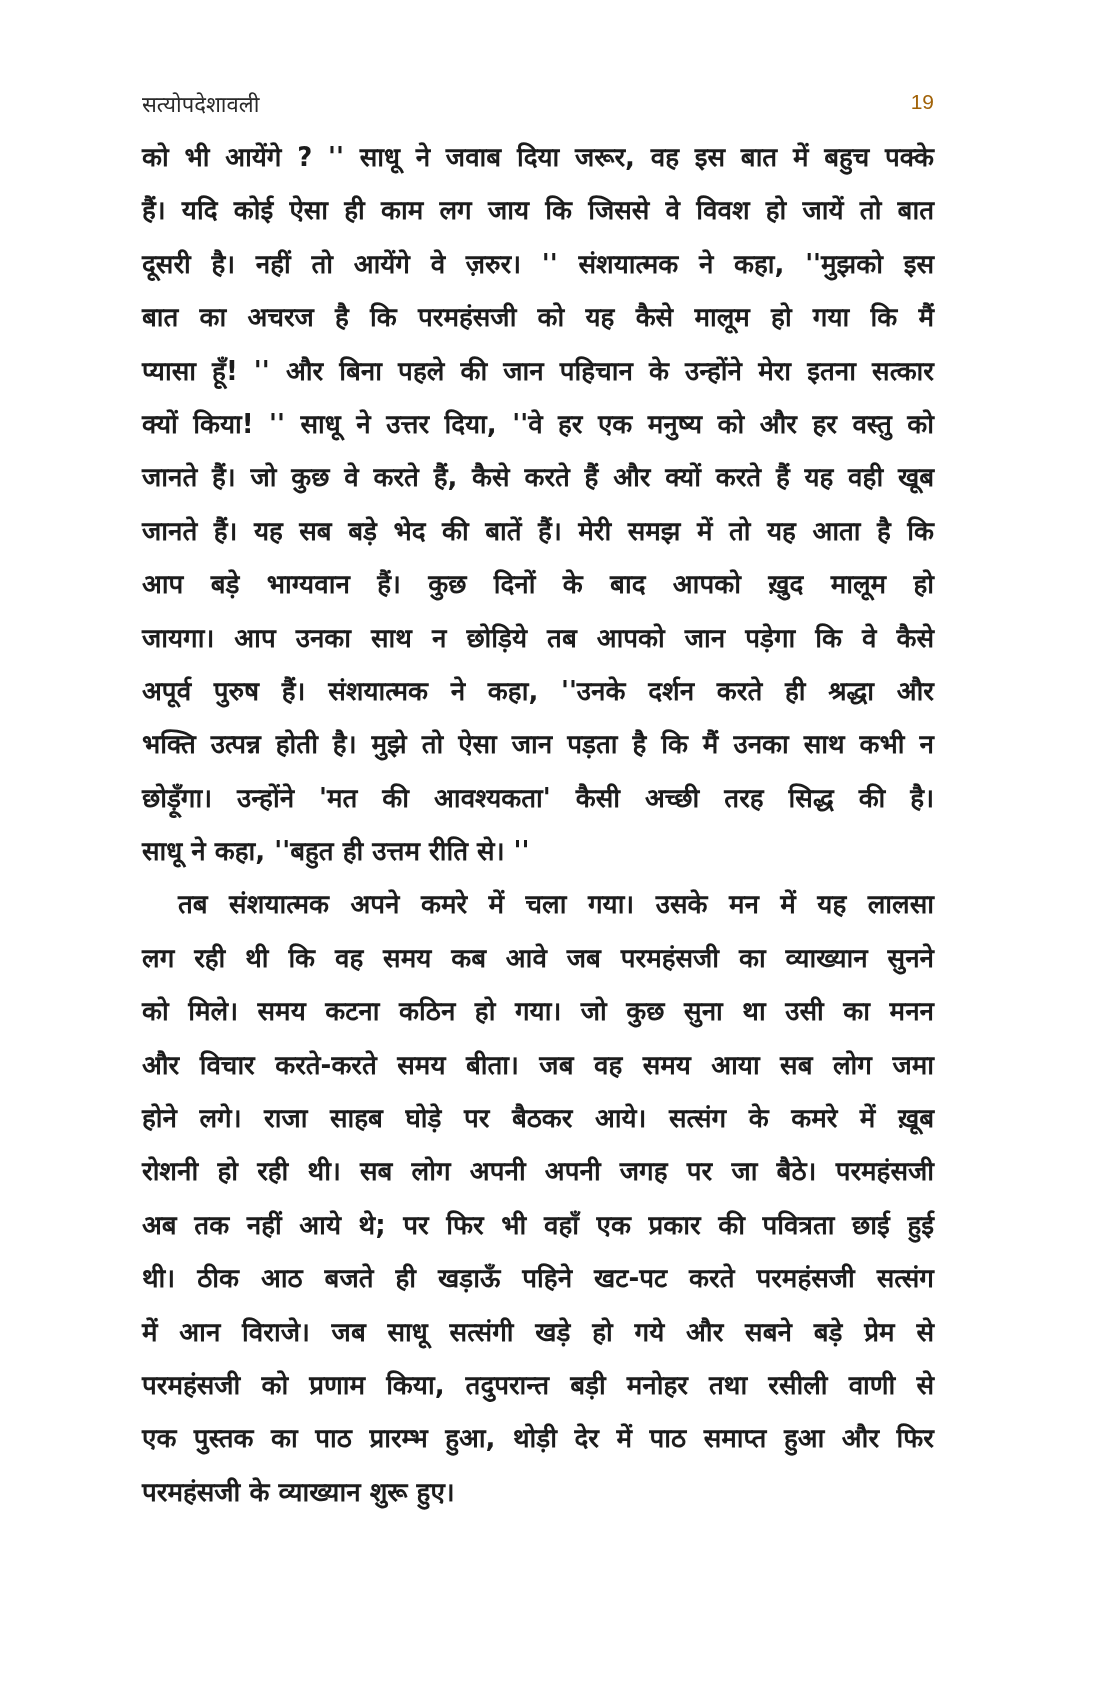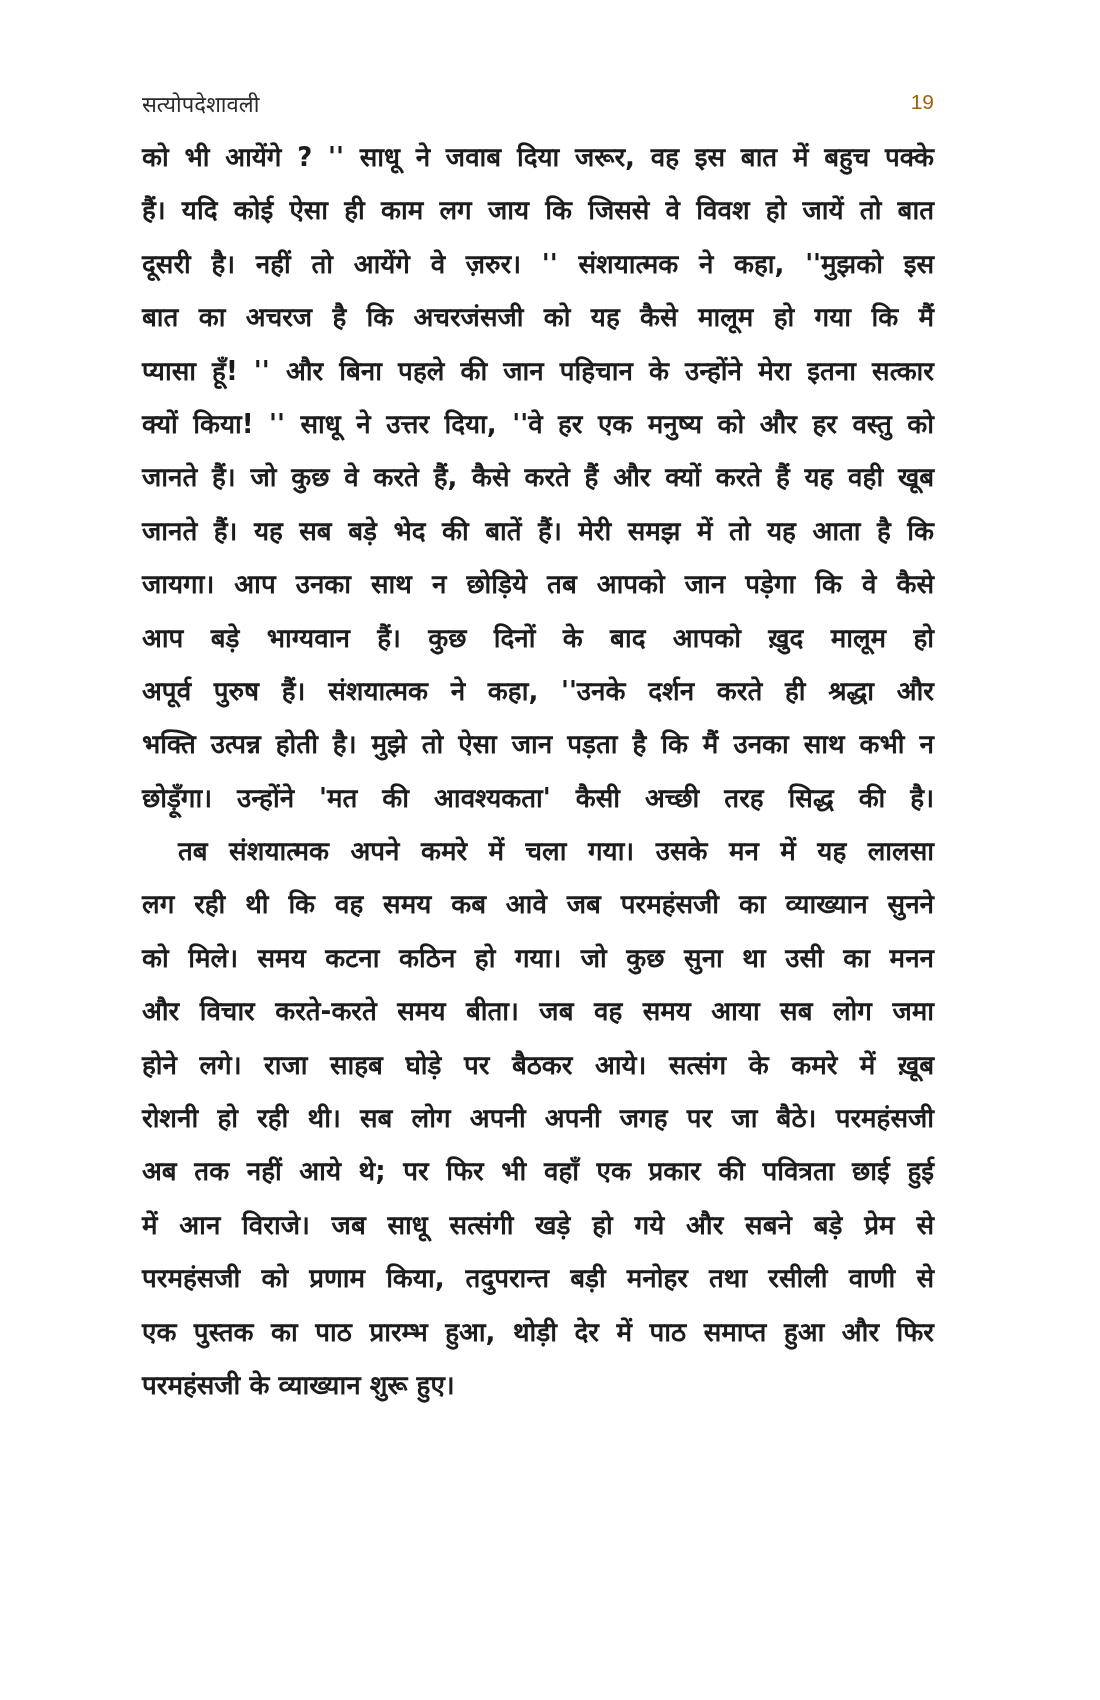--- a/index.html
+++ b/index.html
@@ -79,39 +79,41 @@
     <span class="running-title">सत्योपदेशावली</span>
     <span class="page-number">19</span>
   </div>
 
   <div class="body-text">
 
     <div>
       <div class="line">को भी आयेंगे ? '' साधू ने जवाब दिया जरूर, वह इस बात में बहुच पक्के</div>
       <div class="line">हैं। यदि कोई ऐसा ही काम लग जाय कि जिससे वे विवश हो जायें तो बात</div>
       <div class="line">दूसरी है। नहीं तो आयेंगे वे ज़रुर। '' संशयात्मक ने कहा, ''मुझको इस</div>
-      <div class="line">बात का अचरज है कि अचरजंसजी को यह कैसे मालूम हो गया कि मैं</div>
+      <div class="line">बात का अचरज है कि परमहंसजी को यह कैसे मालूम हो गया कि मैं</div>
       <div class="line">प्यासा हूँ! '' और बिना पहले की जान पहिचान के उन्होंने मेरा इतना सत्कार</div>
       <div class="line">क्यों किया! '' साधू ने उत्तर दिया, ''वे हर एक मनुष्य को और हर वस्तु को</div>
       <div class="line">जानते हैं। जो कुछ वे करते हैं, कैसे करते हैं और क्यों करते हैं यह वही खूब</div>
       <div class="line">जानते हैं। यह सब बड़े भेद की बातें हैं। मेरी समझ में तो यह आता है कि</div>
+      <div class="line">आप बड़े भाग्यवान हैं। कुछ दिनों के बाद आपको ख़ुद मालूम हो</div>
       <div class="line">जायगा। आप उनका साथ न छोड़िये तब आपको जान पड़ेगा कि वे कैसे</div>
-      <div class="line">आप बड़े भाग्यवान हैं। कुछ दिनों के बाद आपको ख़ुद मालूम हो</div>
       <div class="line">अपूर्व पुरुष हैं। संशयात्मक ने कहा, ''उनके दर्शन करते ही श्रद्धा और</div>
       <div class="line">भक्ति उत्पन्न होती है। मुझे तो ऐसा जान पड़ता है कि मैं उनका साथ कभी न</div>
       <div class="line">छोड़ूँगा। उन्होंने 'मत की आवश्यकता' कैसी अच्छी तरह सिद्ध की है।</div>
+      <div class="line last">साधू ने कहा, ''बहुत ही उत्तम रीति से। ''</div>
     </div>
 
     <div>
       <div class="line indent">तब संशयात्मक अपने कमरे में चला गया। उसके मन में यह लालसा</div>
       <div class="line">लग रही थी कि वह समय कब आवे जब परमहंसजी का व्याख्यान सुनने</div>
       <div class="line">को मिले। समय कटना कठिन हो गया। जो कुछ सुना था उसी का मनन</div>
       <div class="line">और विचार करते-करते समय बीता। जब वह समय आया सब लोग जमा</div>
       <div class="line">होने लगे। राजा साहब घोड़े पर बैठकर आये। सत्संग के कमरे में ख़ूब</div>
       <div class="line">रोशनी हो रही थी। सब लोग अपनी अपनी जगह पर जा बैठे। परमहंसजी</div>
       <div class="line">अब तक नहीं आये थे; पर फिर भी वहाँ एक प्रकार की पवित्रता छाई हुई</div>
+      <div class="line">थी। ठीक आठ बजते ही खड़ाऊँ पहिने खट-पट करते परमहंसजी सत्संग</div>
       <div class="line">में आन विराजे। जब साधू सत्संगी खड़े हो गये और सबने बड़े प्रेम से</div>
       <div class="line">परमहंसजी को प्रणाम किया, तदुपरान्त बड़ी मनोहर तथा रसीली वाणी से</div>
       <div class="line">एक पुस्तक का पाठ प्रारम्भ हुआ, थोड़ी देर में पाठ समाप्त हुआ और फिर</div>
       <div class="line last">परमहंसजी के व्याख्यान शुरू हुए।</div>
     </div>
   </div>
 </div>
 
 </body></html>

